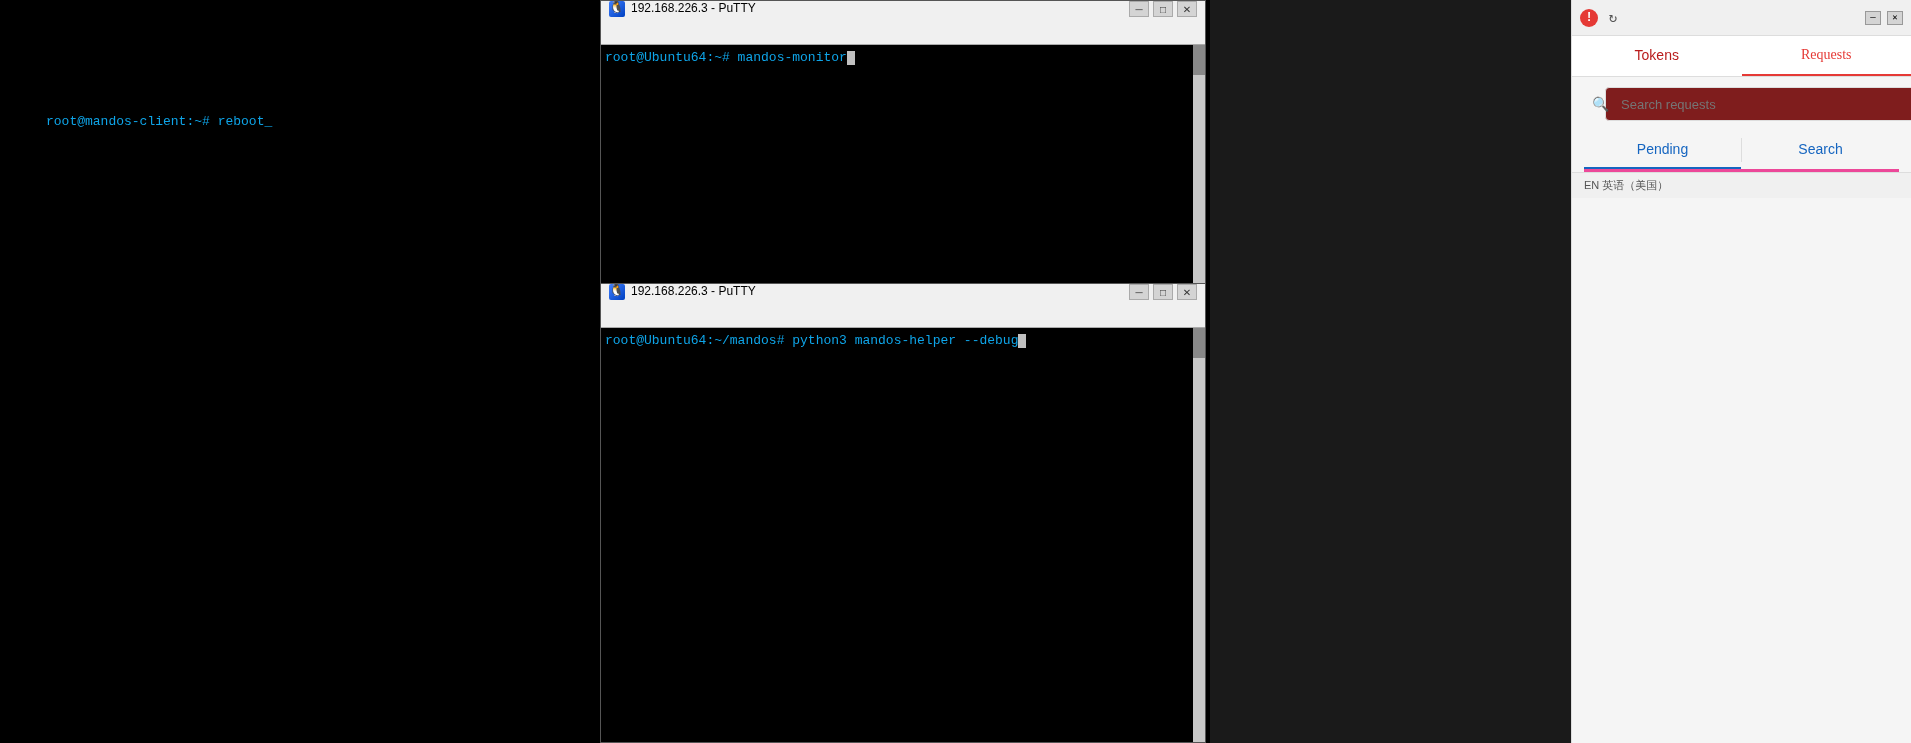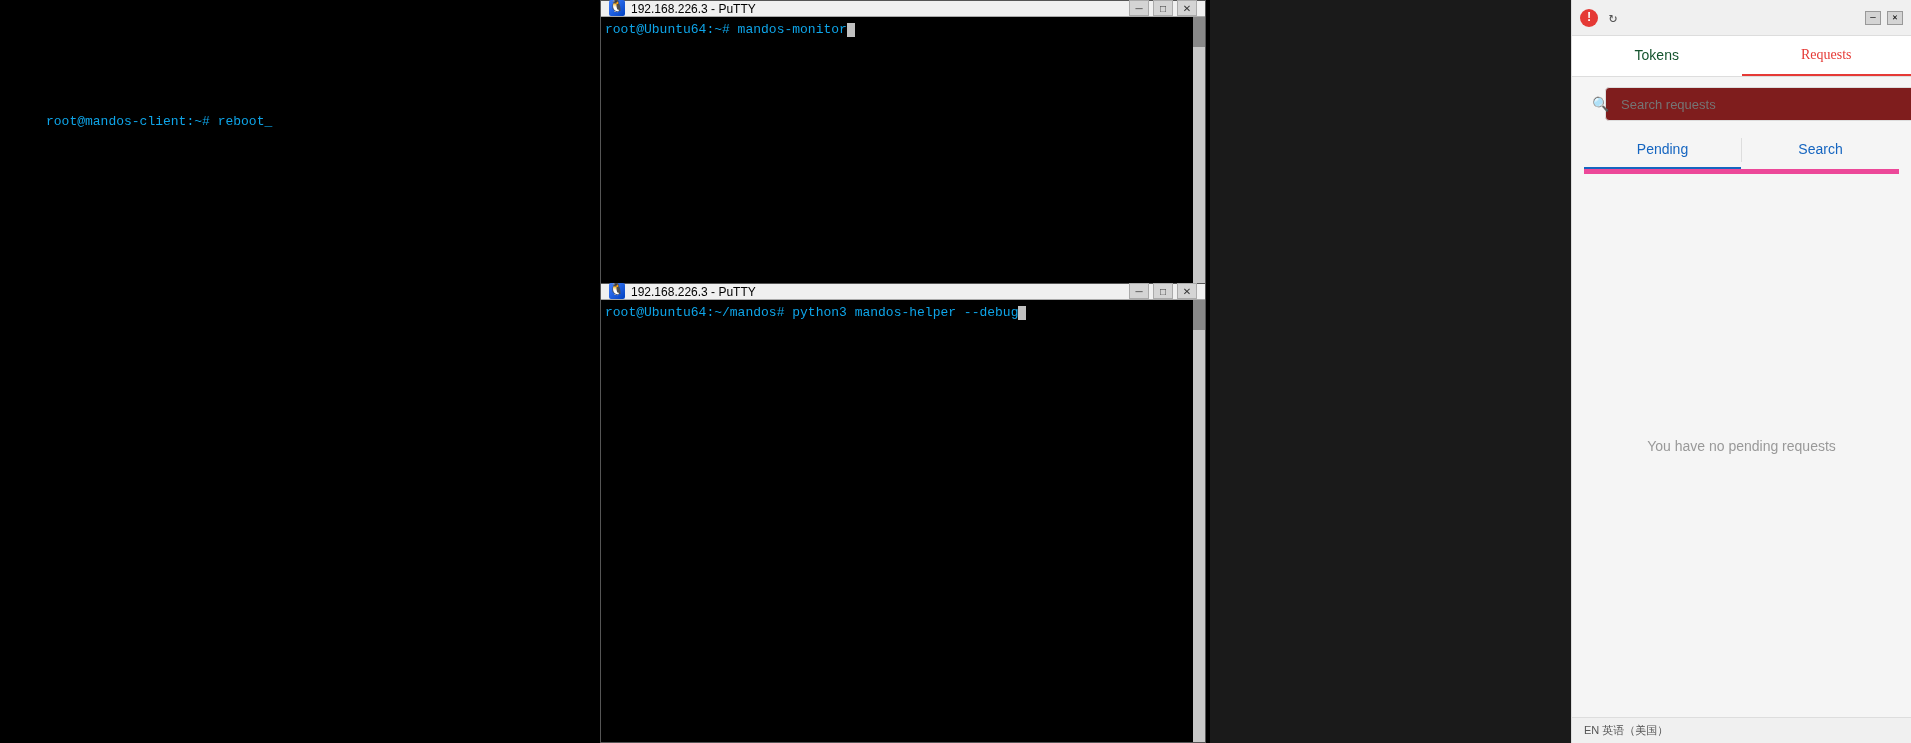--- a/index.html
+++ b/index.html
@@ -50,24 +50,24 @@
       left: 600px;
       width: 606px;
       height: 460px;
       background: #000;
       border: 1px solid #555;
       display: flex;
       flex-direction: column;
     }
 
     .putty-titlebar {
-      height: 16px;
+      height: 44px;
       background: #f0f0f0;
       display: flex;
-      align-items: flex-end;
+      align-items: flex-start;
       padding: 0 8px;
       border-bottom: 1px solid #aaa;
       flex-shrink: 0;
     }
 
     .putty-icon {
       width: 16px;
       height: 16px;
       margin-right: 6px;
       background: linear-gradient(135deg, #4080ff, #0040c0);
@@ -221,21 +221,21 @@
 
     .panel-tab {
       flex: 1;
       height: 40px;
       display: flex;
       align-items: center;
       justify-content: center;
       font-family: 'Segoe UI', sans-serif;
       font-size: 14px;
       cursor: pointer;
-      color: #14532d;
+      color: #b91c1c;
       border-bottom: 2px solid transparent;
     }
 
     .panel-tab.active {
       color: #e53935;
       border-bottom: 2px solid #e53935;
       font-family: Liberation Serif, serif;
     }
 
     .search-bar {
@@ -262,21 +262,21 @@
       left: 8px;
       top: 50%;
       transform: translateY(-50%);
       color: #aaa;
       font-size: 14px;
     }
 
     .sub-tabs {
       display: flex;
       margin: 0 12px 0 12px;
-      border-bottom: 5px solid #ec4899;
+      border-bottom: 3px solid #ec4899;
     }
 
     .sub-tab {
       flex: 1;
       height: 38px;
       display: flex;
       align-items: center;
       justify-content: center;
       font-family: 'Segoe UI', sans-serif;
       font-size: 14px;
@@ -383,16 +383,15 @@
     <span class="search-icon-wrap">🔍</span>
     <input type="text" placeholder="Search requests" style="">
   </div>
 
   <div class="sub-tabs">
     <div class="sub-tab active">Pending</div>
     <div class="sub-tab-divider"></div>
     <div class="sub-tab">Search</div>
   </div>
 
-  <div class="empty-state">You have no pending requests</div>
 
   <div class="bottom-bar">EN 英语（美国）</div>
 </div>
 
 </body></html>

